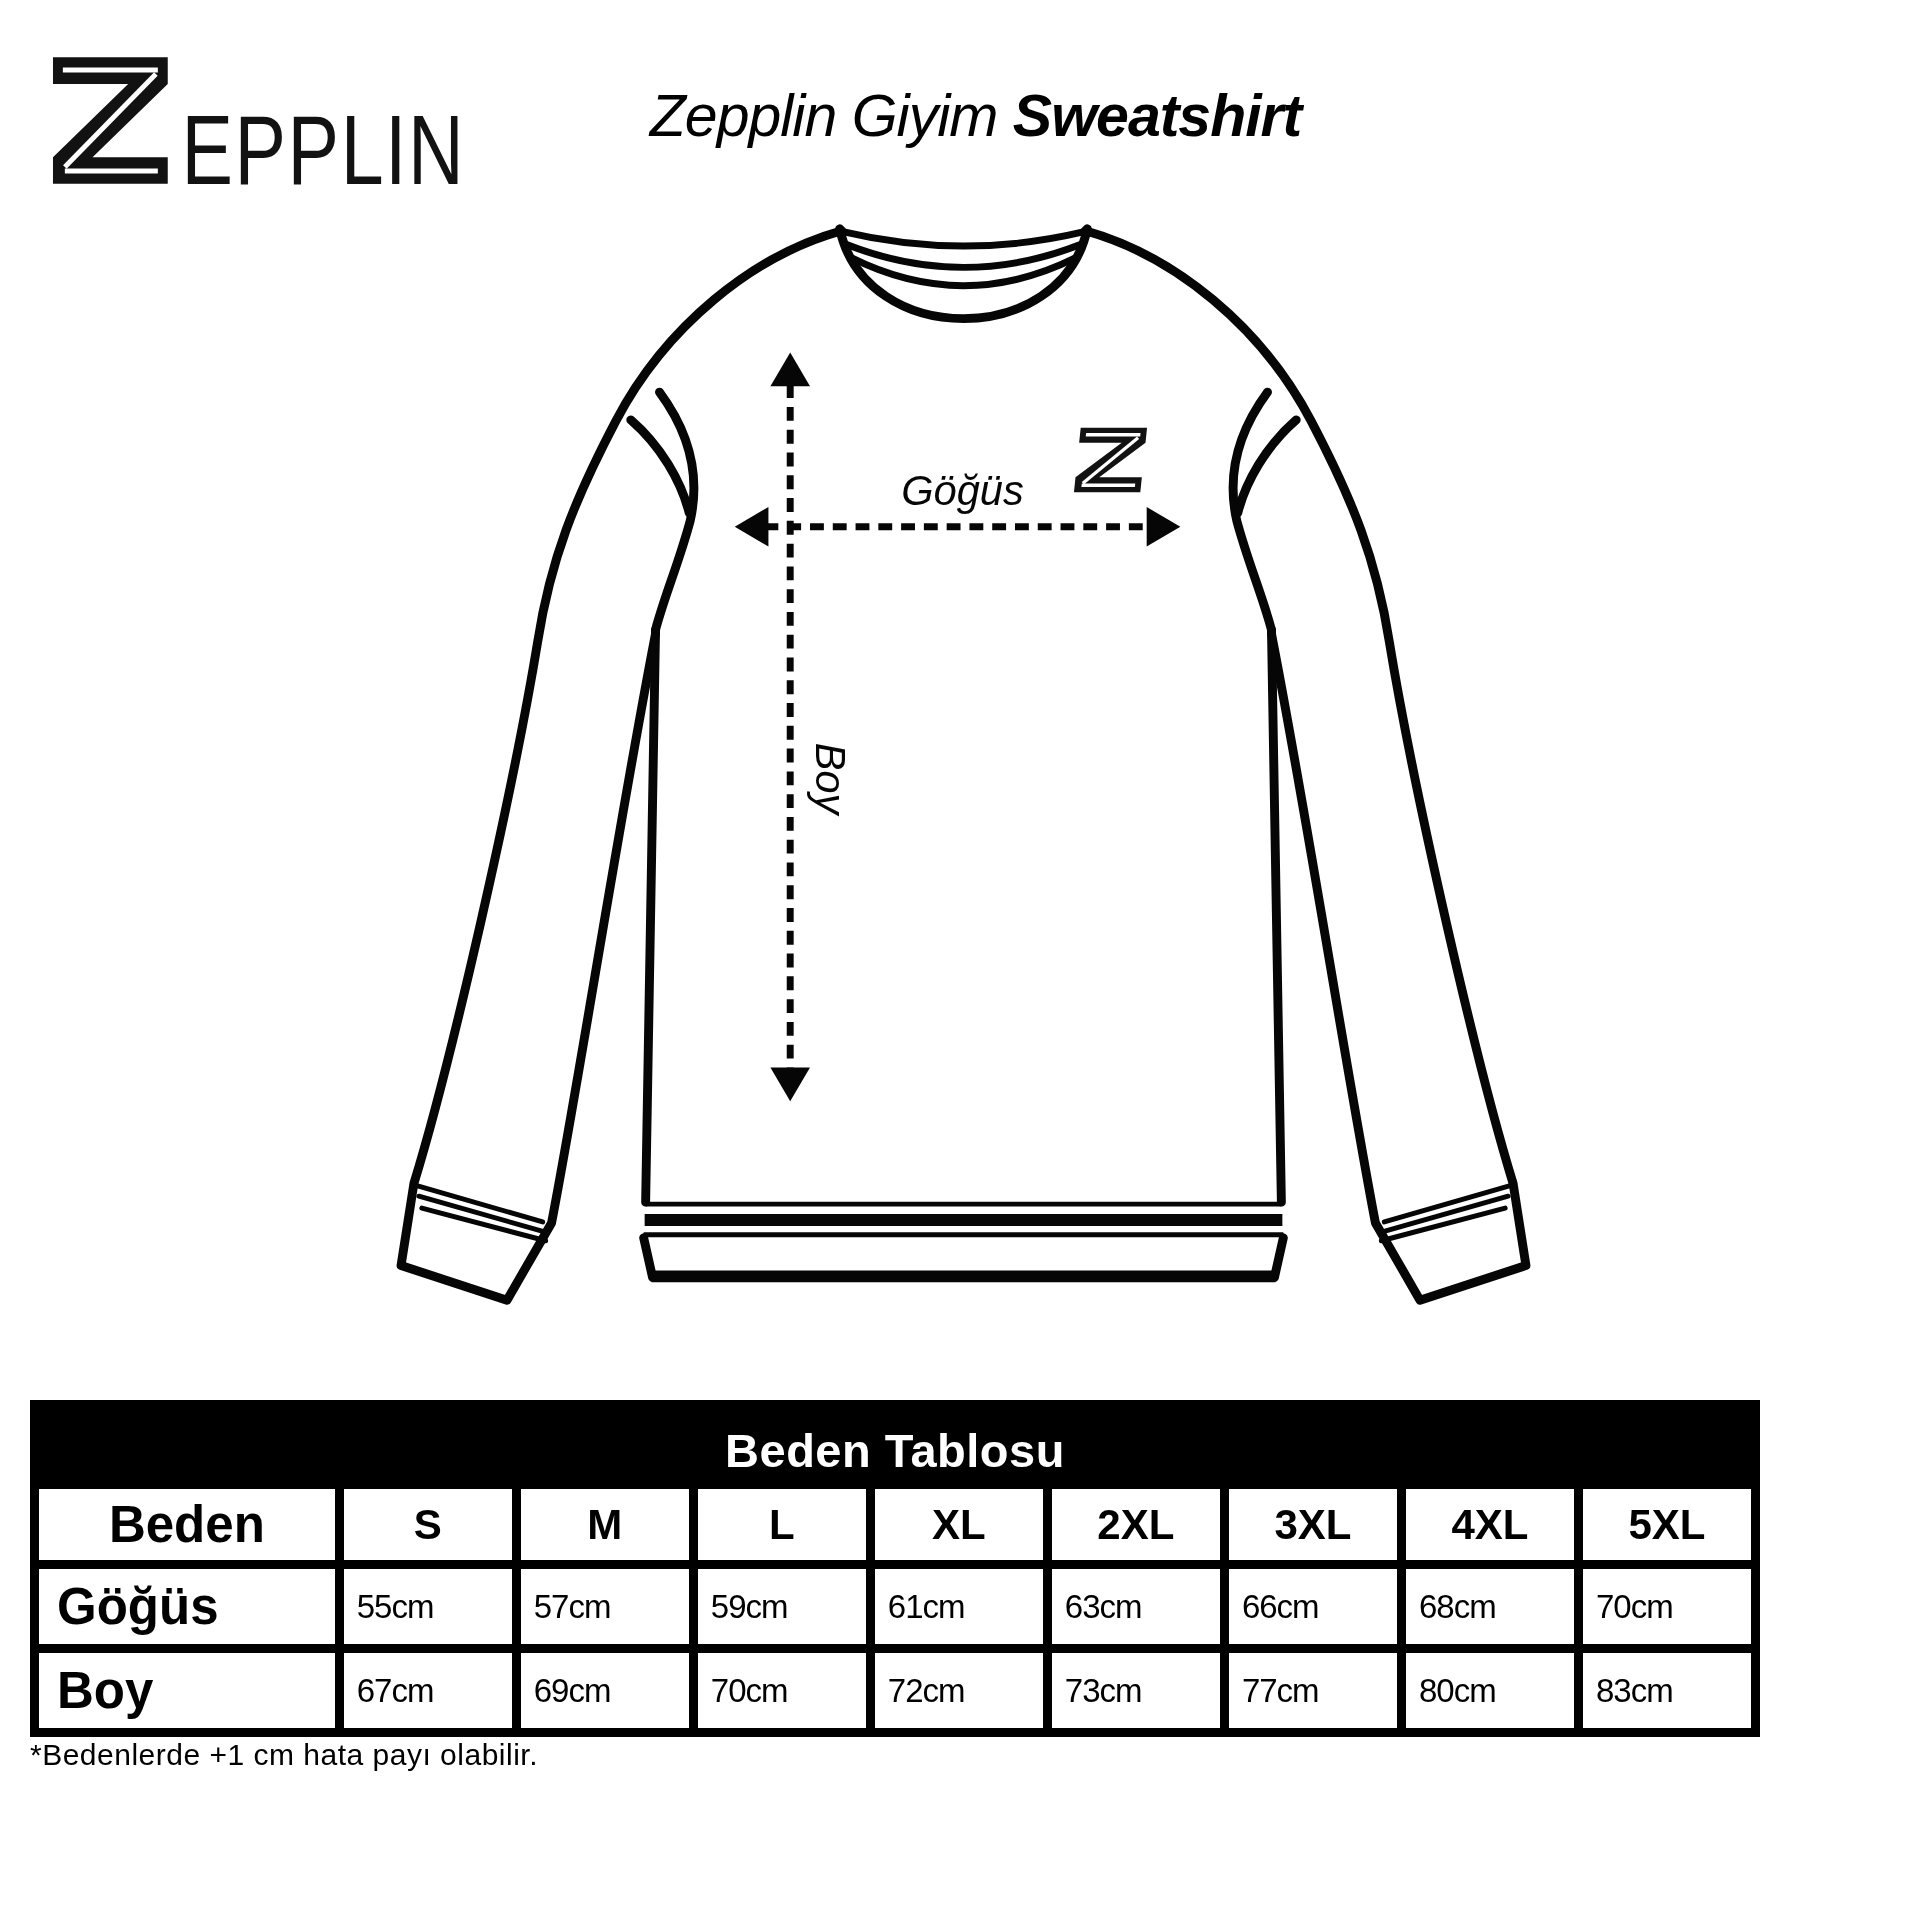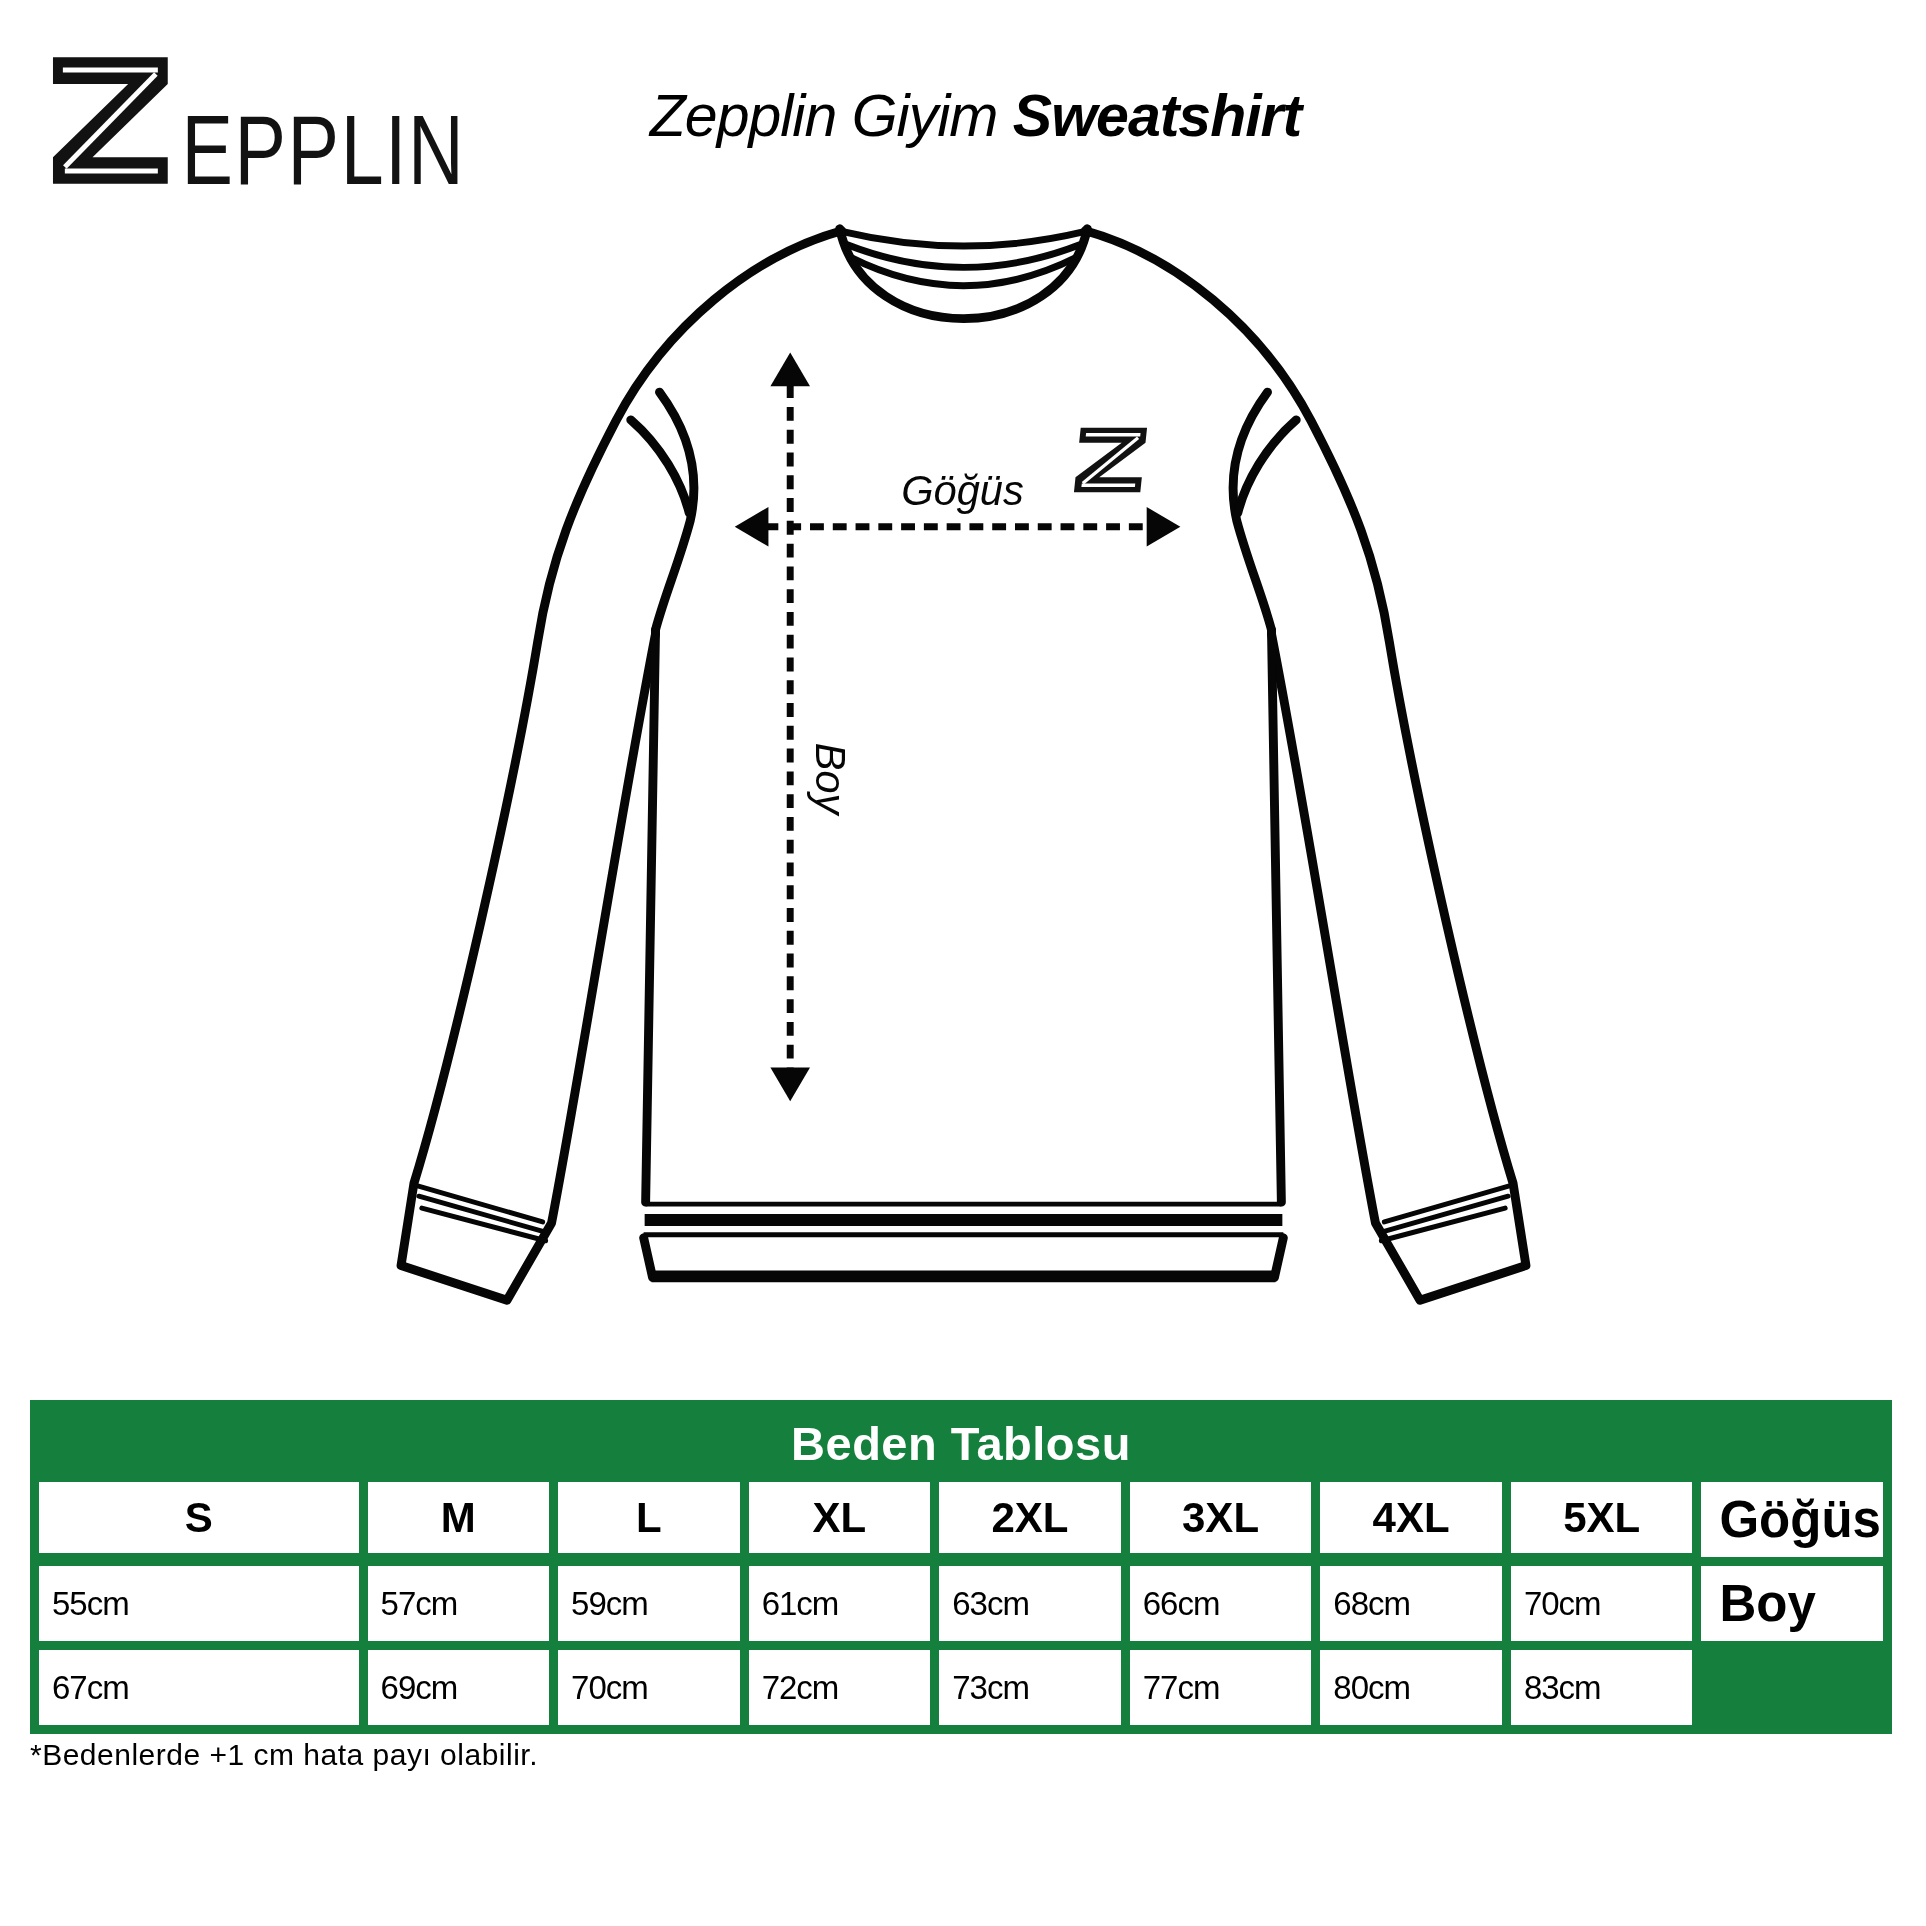--- a/index.html
+++ b/index.html
@@ -22,22 +22,22 @@
   .thinline{fill:none;stroke:#060606;stroke-width:5;}
   .thickline{fill:none;stroke:#060606;stroke-width:12;}
   .cuffstripe{fill:none;stroke:#060606;stroke-width:5;stroke-linecap:round;}
   .dashline{fill:none;stroke:#060606;stroke-width:7;stroke-dasharray:14 9;}
   .arrowhead{fill:#060606;stroke:none;}
   .measure-label{font-style:italic;font-size:42px;fill:#060606;}
   .logo-fill{fill:#121212;stroke:none;}
   .logo-stripe{fill:none;stroke:#ffffff;stroke-width:5;}
   
   .size-table{
-    position:absolute;left:30px;top:1400px;width:1862px;background:#15803d;
-    padding:5px 9px 9px 9px;box-sizing:border-box;
+    position:absolute;left:30px;top:1400px;width:1730px;background:#000000;
+    padding:12px 9px 9px 9px;box-sizing:border-box;
   }
   .size-table-title{
     height:77px;line-height:77px;text-align:center;color:#fff;
     font-weight:700;font-size:47px;letter-spacing:0.5px;
   }
   .size-grid{display:grid;grid-template-columns:1.76fr repeat(8,1fr);gap:9px;}
   .cell{background:#fff;display:flex;align-items:center;box-sizing:border-box;}
   .row-head{height:71px;}
   .row-data{height:75px;}
   .cell.c-center{justify-content:center;}
@@ -127,20 +127,21 @@
     <path class="arrowhead" d="M 798,356 L 778,390 L 818,390 Z"></path>
     <path class="arrowhead" d="M 798,1112 L 778,1078 L 818,1078 Z"></path>
   </g>
   <text class="measure-label" transform="translate(824,750) rotate(90)">Boy</text>
 </svg>
 
 <div class="size-table">
   <div class="size-table-title">Beden Tablosu</div>
   <div class="size-grid">
 
+    <div class="cell row-head c-center corner-label">Beden</div>
     <div class="cell row-head c-center size-head">S</div>
     <div class="cell row-head c-center size-head">M</div>
     <div class="cell row-head c-center size-head">L</div>
     <div class="cell row-head c-center size-head">XL</div>
     <div class="cell row-head c-center size-head">2XL</div>
     <div class="cell row-head c-center size-head">3XL</div>
     <div class="cell row-head c-center size-head">4XL</div>
     <div class="cell row-head c-center size-head">5XL</div>
 
     <div class="cell row-data c-left row-label">Göğüs</div>

